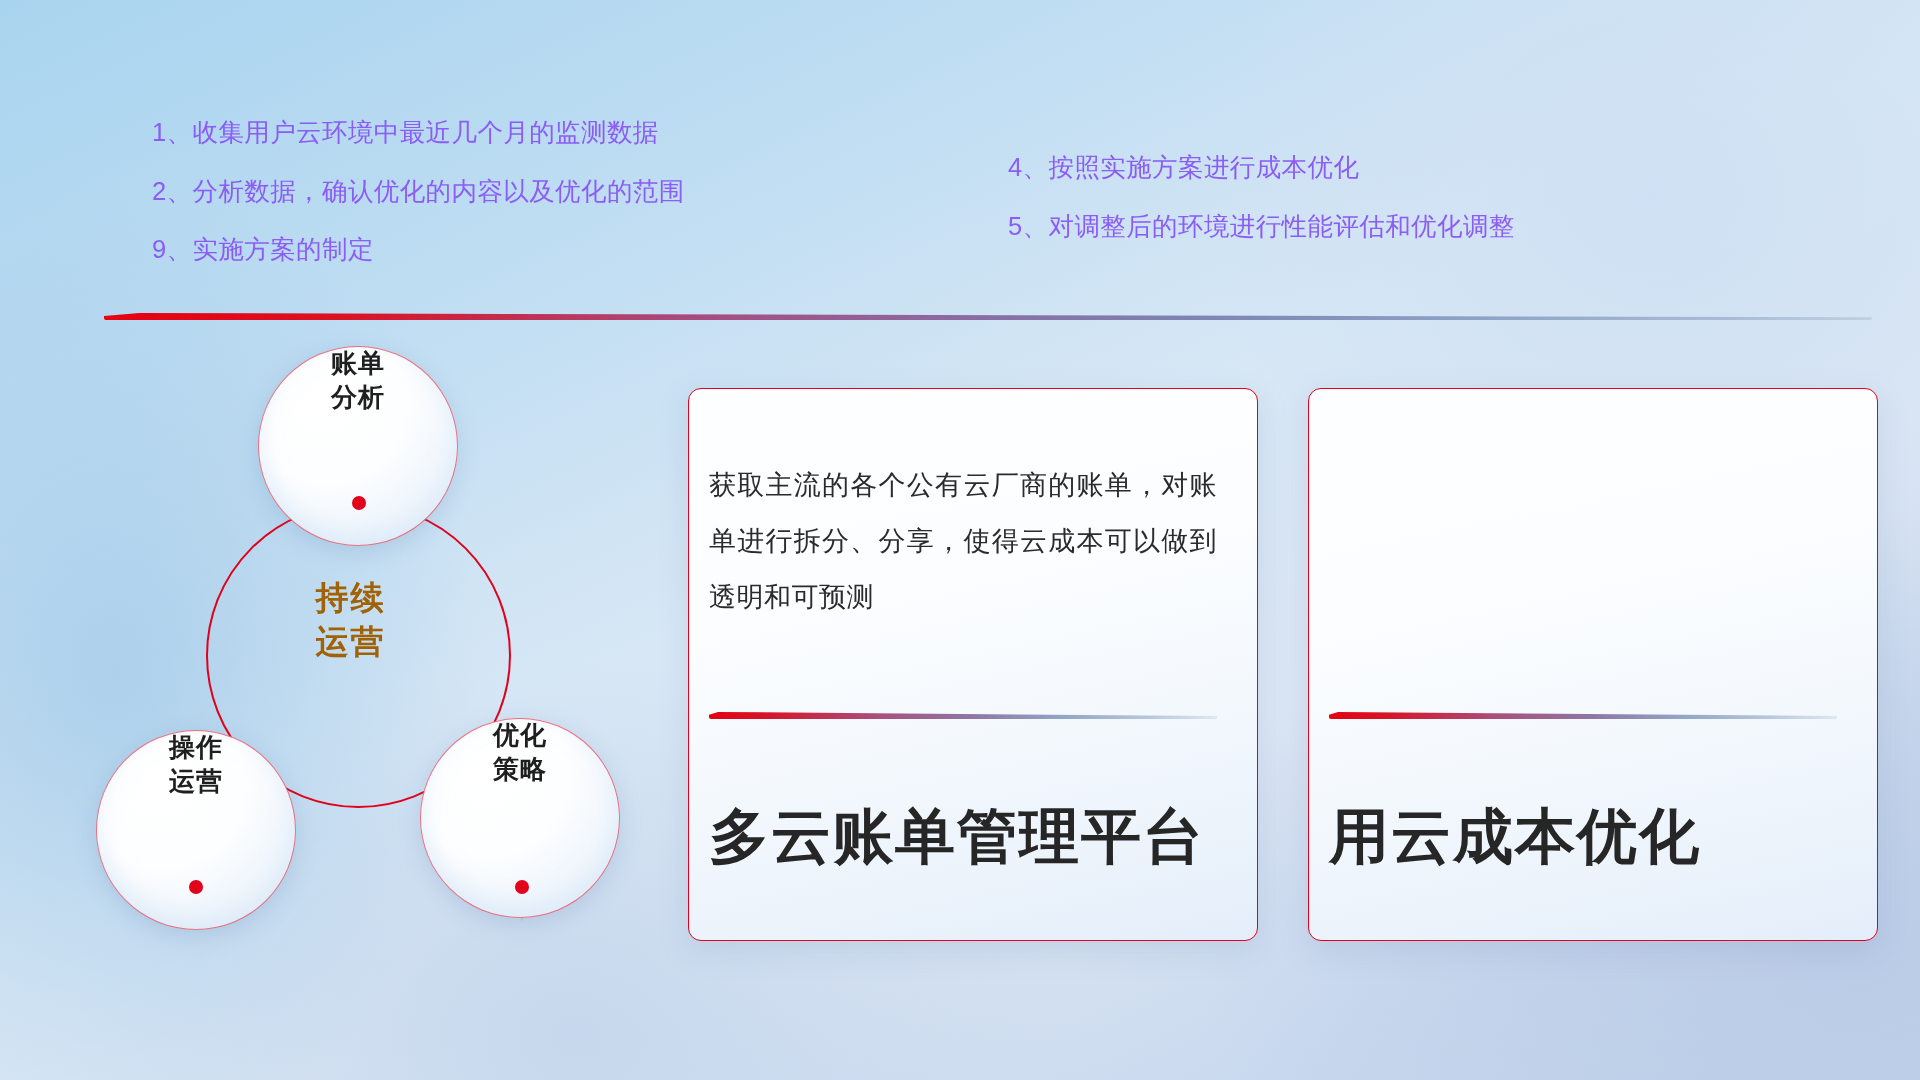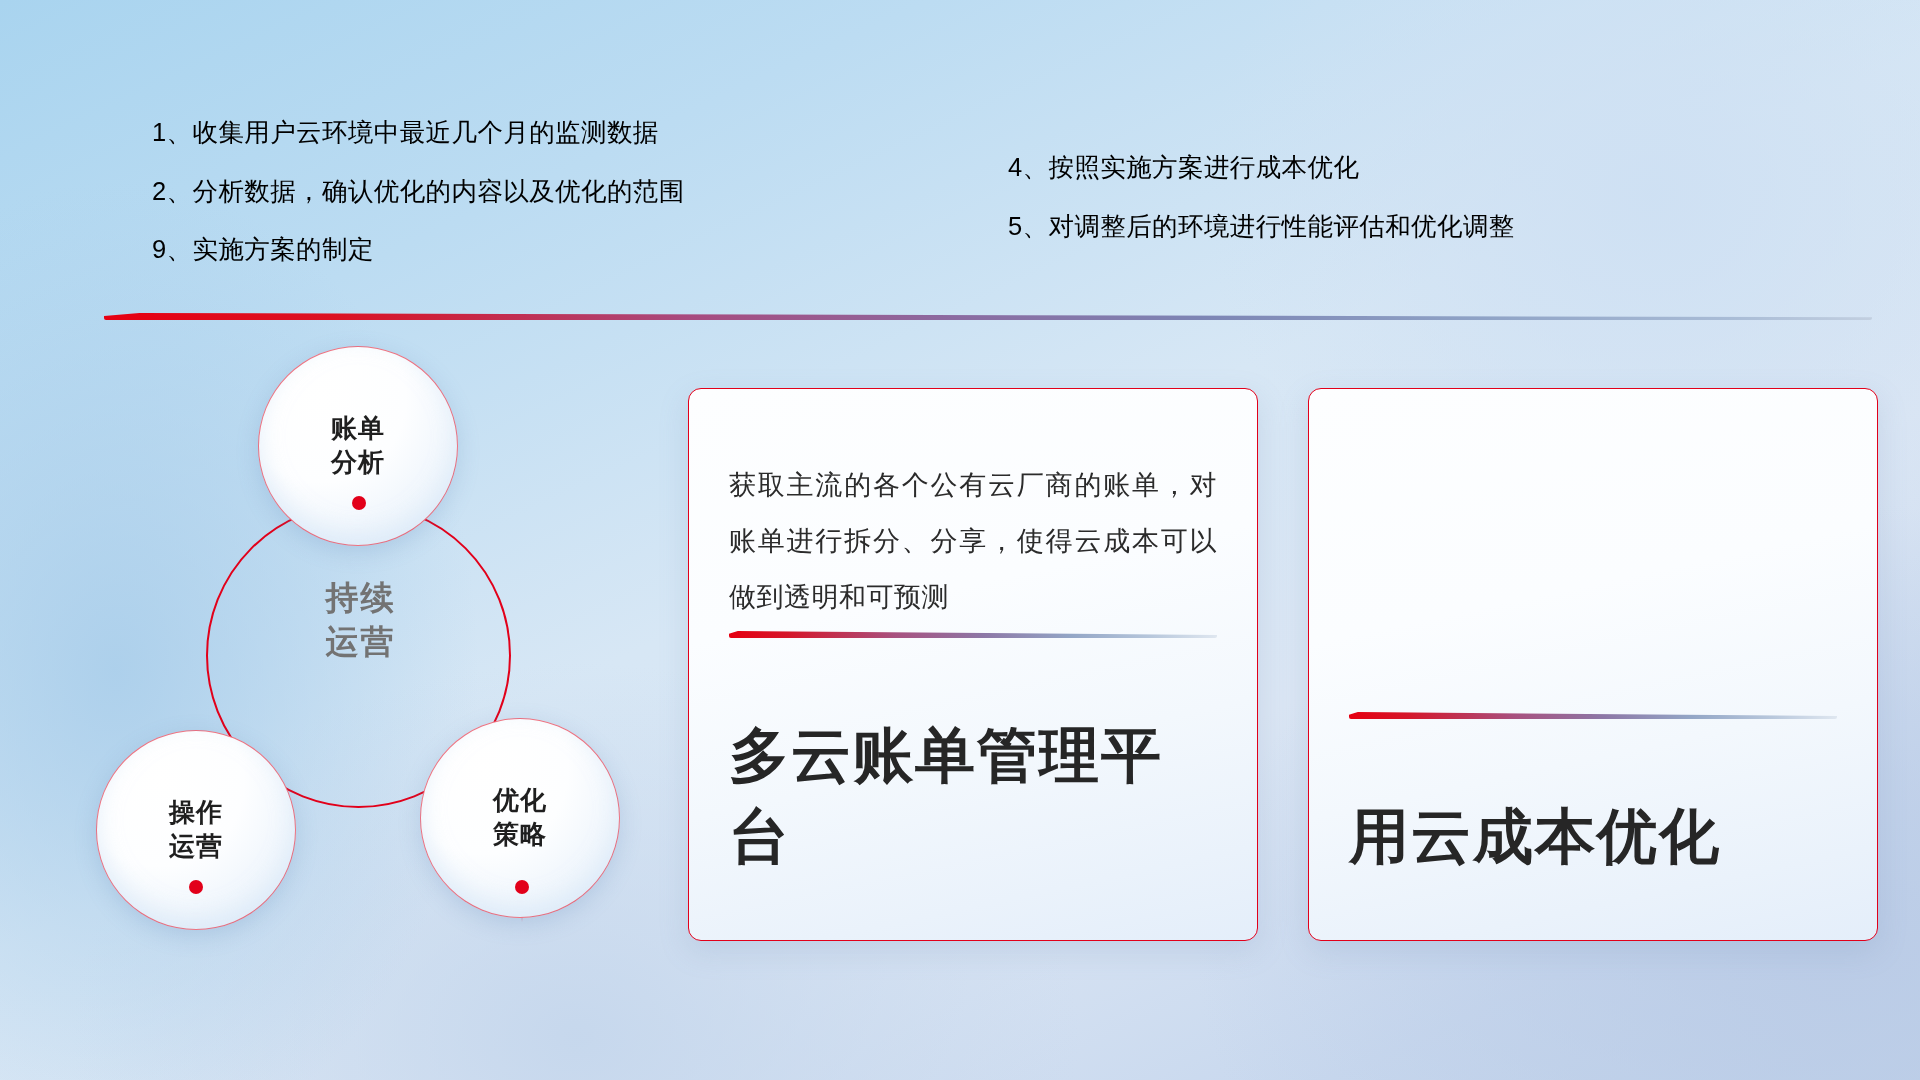--- a/index.html
+++ b/index.html
@@ -8,21 +8,21 @@
     font-family:"Liberation Sans","DejaVu Sans",sans-serif;
     position:relative;
     background:
       radial-gradient(ellipse 520px 700px at 6% 62%, rgba(168,205,234,0.85) 0%, rgba(168,205,234,0.0) 70%),
       radial-gradient(ellipse 700px 520px at 30% 96%, rgba(196,214,236,0.9) 0%, rgba(196,214,236,0.0) 72%),
       radial-gradient(ellipse 640px 560px at 86% 18%, rgba(206,224,243,0.95) 0%, rgba(206,224,243,0.0) 70%),
       radial-gradient(ellipse 900px 620px at 96% 88%, rgba(186,203,230,0.9) 0%, rgba(186,203,230,0.0) 72%),
       linear-gradient(155deg, #a9d4ef 0%, #bcdcf2 22%, #d7e7f5 48%, #dbe6f4 66%, #c8d8ee 86%, #bfd2ea 100%);
   }
   
-  .bullets { position:absolute; color:#000000; }
+  .bullets { position:absolute; color:#8b5cf6; }
   .bullets .line { font-size:25.5px; line-height:1.0; white-space:nowrap; letter-spacing:0.4px; }
   #bullets-left { left:152px; top:120px; }
   #bullets-left .line { margin-bottom:33px; }
   #bullets-right { left:1008px; top:155px; }
   #bullets-right .line { margin-bottom:33px; }
 
   
   #divider {
     position:absolute; left:104px; top:313px; width:1768px; height:7px;
     background:linear-gradient(90deg,#e60012 0%, #dc1122 13%, #a84a7e 33%, #8b6aa0 48%, #7d85b4 62%, #8fa3c6 78%, #a9bcd6 92%, #c2cfe0 100%);
@@ -35,47 +35,47 @@
   .ring {
     position:absolute; border:2.4px solid #e2001a; border-radius:50%;
     left:118px; top:153px; width:305px; height:305px; background:transparent;
   }
   .bubble {
     position:absolute; border-radius:50%;
     border:1.6px solid rgba(226,0,26,0.55);
     background:
       radial-gradient(circle at 32% 26%, #ffffff 0%, #fdfeff 42%, #eef5fc 72%, #e3eefa 100%);
     box-shadow:0 6px 22px rgba(90,130,180,0.22), inset 0 -10px 22px rgba(210,228,245,0.55);
-    display:flex; flex-direction:column; align-items:center; justify-content:center;
+    display:flex; flex-direction:column; align-items:center; 
     color:#1f1f1f; font-weight:bold; font-size:26px; line-height:1.30; letter-spacing:1px;
   }
   #bubble-top { left:170px; top:-4px; width:200px; height:200px; }
   #bubble-left { left:8px; top:380px; width:200px; height:200px; }
   #bubble-right { left:332px; top:368px; width:200px; height:200px; }
   .bubble span { display:block; text-align:center; }
   #center-label {
-    position:absolute; left:190px; top:226px; width:165px; text-align:center;
-    color:#737373; font-weight:bold; font-size:33px; line-height:1.32; letter-spacing:2px;
+    position:absolute; left:180px; top:226px; width:165px; text-align:center;
+    color:#a16207; font-weight:bold; font-size:33px; line-height:1.32; letter-spacing:2px;
   }
   .node-dot { position:absolute; width:14px; height:14px; border-radius:50%; background:#e2001a; }
   #dot-top { left:264px; top:146px; }
   #dot-left { left:101px; top:530px; }
   #dot-right { left:427px; top:530px; }
   .node-stem { position:absolute; width:2px; background:linear-gradient(180deg,#e2001a 0%, rgba(226,0,26,0) 100%); }
   #stem-top { left:270px; top:160px; height:28px; }
   #stem-left { left:107px; top:544px; height:28px; }
   #stem-right { left:433px; top:544px; height:28px; }
 
   
   .card {
     position:absolute; top:388px; width:570px; height:553px;
     border:1.6px solid #e2001a; border-radius:13px;
     background:linear-gradient(168deg,#fdfeff 0%, #fbfdff 38%, #f3f8fd 64%, #eaf2fb 86%, #e4eefa 100%);
     box-shadow:0 10px 30px rgba(110,140,180,0.18);
-    padding:68px 40px 0 40px;
+    padding:68px 40px 0 20px;
     display:flex; flex-direction:column;
   }
   #card-1 { left:688px; }
   #card-2 { left:1308px; }
   .card-body {
     font-size:27px; line-height:2.08; color:#2b2b2b; letter-spacing:0.5px;
     text-align:justify; text-align-last:left;
   }
   .card-rule {
     margin-top:auto; height:7px; width:100%;

